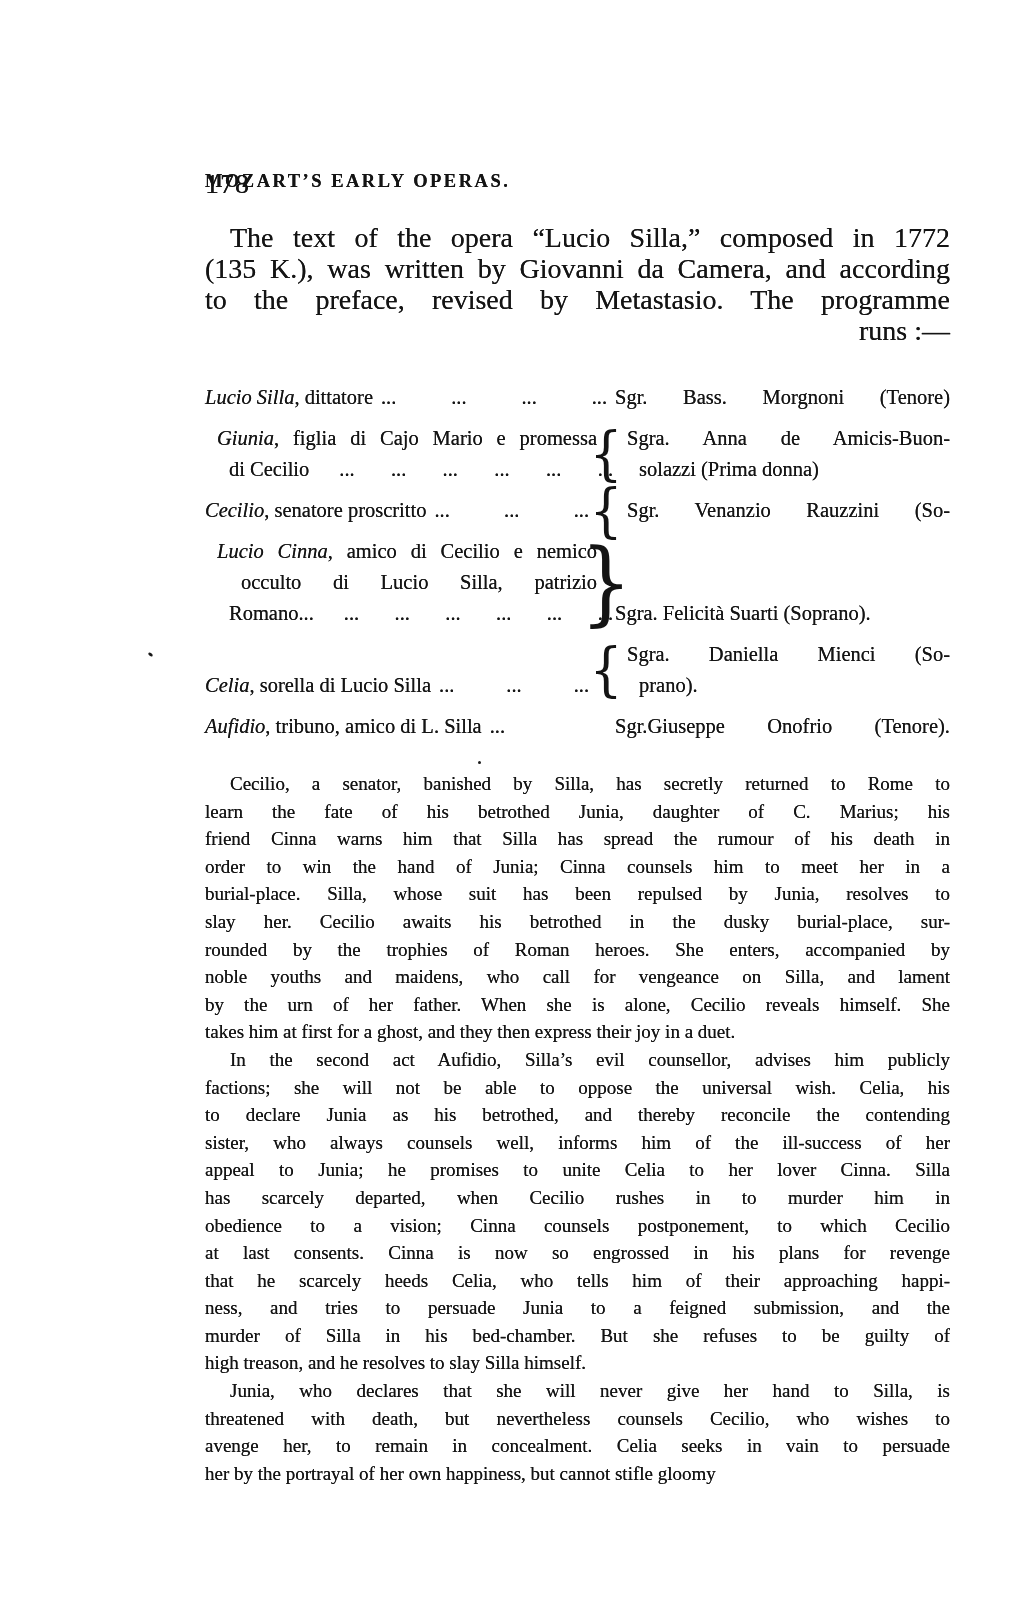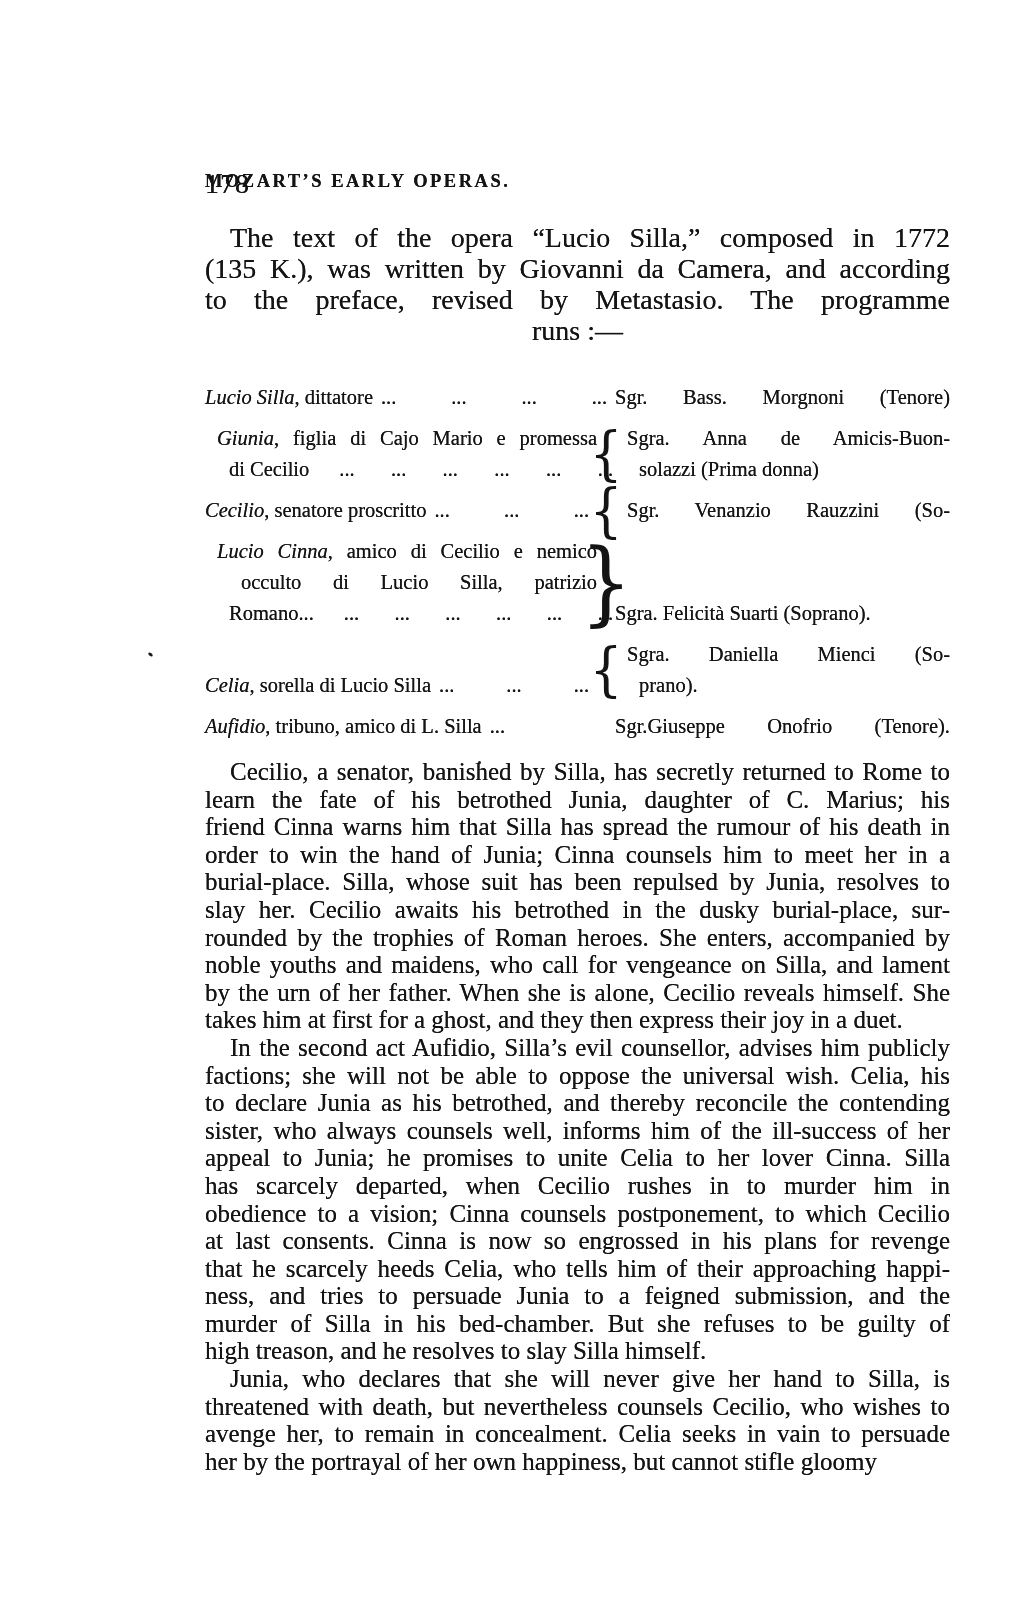--- a/index.html
+++ b/index.html
@@ -15,21 +15,21 @@
   .column{position:absolute;left:205px;top:168px;width:745px;}
   
   .header{position:relative;height:30px;margin-bottom:24px;}
   .pagenum{position:absolute;left:0;top:0;font-size:28px;letter-spacing:1px;}
   .running-title{
     position:absolute;left:0;right:22px;top:3px;
     font-size:18.5px;font-weight:bold;letter-spacing:2.5px;
   }
   
   .jline{text-align:justify;text-align-last:justify;overflow:hidden;}
-  .lline{text-align:center;}
+  .lline{text-align:right;}
   .indent{text-indent:25px;}
   
   .intro{font-size:28px;line-height:31px;margin-bottom:36px;}
   
   .cast{font-size:20.5px;line-height:31px;}
   .cast i{font-style:italic;}
   .cast-entry{display:flex;align-items:flex-end;margin-bottom:10px;}
   .cast-left{width:392px;}
   .cast-right{width:335px;}
   .brace{
@@ -40,21 +40,21 @@
   .brace.r2{font-size:52px;}
   .brace.r3{font-size:82px;}
   .leader-line{display:flex;align-items:baseline;width:100%;}
   .lt{white-space:nowrap;}
   .leader{flex:1;text-align:justify;text-align-last:justify;overflow:hidden;padding:0 8px;min-width:30px;}
   .rt{width:335px;text-align:justify;text-align-last:justify;overflow:hidden;}
   .cline{overflow:hidden;}
   .cline.just{text-align:justify;text-align-last:justify;margin-left:12px;}
   .cline.ind{padding-left:24px;gap:22px;}
   
-  .synopsis{font-size:25px;line-height:27.6px;margin-top:16px;}
+  .synopsis{font-size:19px;line-height:27.6px;margin-top:28px;}
   .pline{text-align:justify;text-align-last:justify;overflow:hidden;}
   .pline.last{text-align-last:left;}
   
   .speck{position:absolute;background:#1a1a1a;border-radius:50%;}
   .speck1{left:148px;top:653px;width:5px;height:3px;transform:rotate(35deg);}
   .speck2{left:478px;top:761px;width:3px;height:3px;}
 </style>
 </head>
 <body>
 

